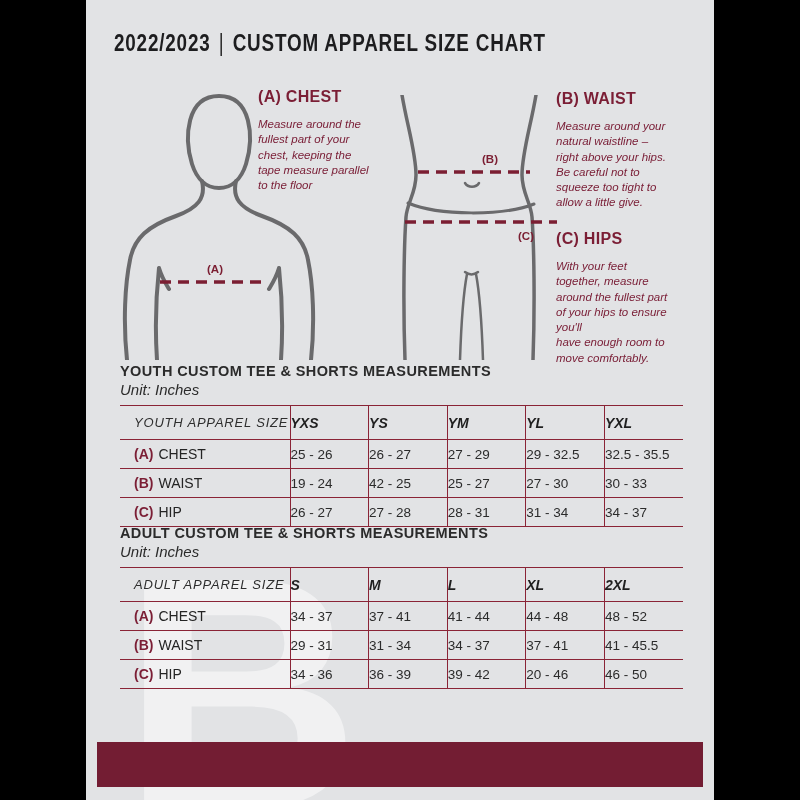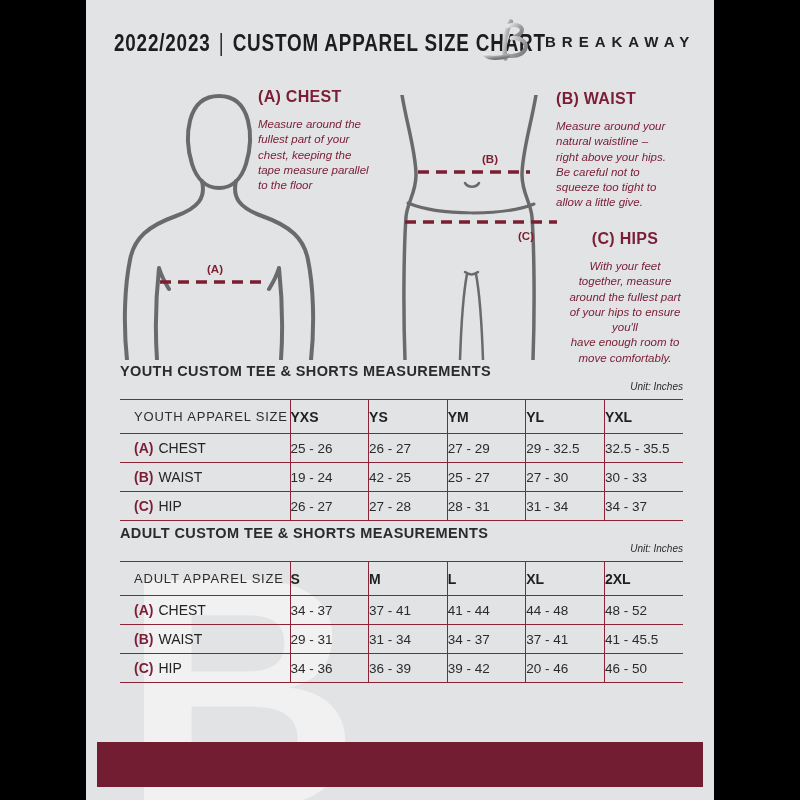--- a/index.html
+++ b/index.html
@@ -23,42 +23,42 @@
   .brand { position:absolute; left:394px; top:18px; display:flex; align-items:center; gap:9px; z-index:2; }
   .brand-logo { width:56px; height:46px; }
   .brand-name { font-weight:700; font-size:15px; color:#222; letter-spacing:6px; }
 
   
   .instr { position:absolute; z-index:2; color:#7b1e35; }
   .instr h3 { font-size:16px; font-weight:800; letter-spacing:.3px; margin-bottom:11px; color:#7b1e35; }
   .instr p { font-style:italic; font-size:11.5px; line-height:1.33; white-space:pre-line; color:#7b2038; }
   .instr-a { left:172px; top:88px; width:135px; }
   .instr-b { left:470px; top:90px; width:132px; }
-  .instr-c { left:470px; top:230px; width:138px;text-align:center; }
+  .instr-c { left:470px; top:230px; width:138px; }
 
   .fig { position:absolute; z-index:2; }
   .fig-upper { left:36px; top:86px; }
   .fig-lower { left:303px; top:95px; }
   .dash-label { font-family:"Liberation Sans",sans-serif; font-size:11.5px; font-weight:700; fill:#7b1e32; }
 
   
   .tbl-section { position:absolute; left:34px; width:563px; z-index:2; }
   .youth-section { top:363px; }
   .adult-section { top:525px; }
   .tbl-title { text-align:left; font-weight:700; font-size:14.5px; color:#2b2b2b; letter-spacing:.4px; }
-  .tbl-unit { text-align:right; font-style:italic; font-size:10px; color:#2b2b2b; margin-top:2px; }
+  .tbl-unit { text-align:left; font-style:italic; font-size:15px; color:#2b2b2b; margin-top:2px; }
   table { border-collapse:collapse; table-layout:fixed; width:563px; margin-top:7px; }
   col.c-label { width:170px; }
   col.c-size { width:78.6px; }
   tr { border-top:1.5px solid #8a2436; }
   tr.last { border-bottom:1.5px solid #8a2436; }
   th, td { border-left:1px solid #8a2436; height:29px; vertical-align:middle; text-align:left;
     font-size:13.5px; color:#2b2b2b; padding:0; }
   th:first-child, td:first-child { border-left:none; text-align:left; padding-left:14px; }
-  tr.head th { height:34px; font-weight:700; font-size:14px; color:#1f1f1f; }
+  tr.head th { height:34px; font-weight:700; font-size:14px; color:#1f1f1f;font-style:italic; }
   tr.head th:first-child { font-weight:400; font-size:13px; letter-spacing:.8px; color:#2e2e2e; }
   td.lbl { font-size:14px; color:#242424; }
   td.lbl b { color:#7b1e35; font-weight:800; margin-right:5px; }
 
   
   .footer-bar { position:absolute; left:11px; top:742px; width:606px; height:45px;
     background:#731d33; z-index:3; }
 </style>
 </head>
 <body>
@@ -68,39 +68,20 @@
   <div class="side-bar right"></div>
 
   <div class="page">
 
     <div class="watermark">B</div>
 
     <div class="header-title">
       <span>2022/2023</span><span class="sep">|</span><span>CUSTOM APPAREL SIZE CHART</span>
     </div>
 
-    <div class="brand">
-      <svg class="brand-logo" viewBox="0 0 60 50">
-        <defs>
-          <linearGradient id="metal" x1="0" y1="0" x2="1" y2="1">
-            <stop offset="0" stop-color="#e9e9e9"></stop>
-            <stop offset="0.45" stop-color="#a8a8a8"></stop>
-            <stop offset="1" stop-color="#707070"></stop>
-          </linearGradient>
-        </defs>
-        <g fill="none" stroke="url(#metal)" stroke-linecap="round">
-          <path d="M 33 4 C 27 16 25 30 27 44" stroke-width="5"></path>
-          <path d="M 30 9 C 46 3 52 17 34 22" stroke-width="4.5"></path>
-          <path d="M 34 22 C 56 20 54 44 30 41" stroke-width="4.5"></path>
-          <path d="M 30 41 C 20 44 10 44 5 40" stroke-width="4.5"></path>
-          <path d="M 8 44 L 30 44" stroke-width="3.5"></path>
-        </g>
-      </svg>
-      <span class="brand-name">BREAKAWAY</span>
-    </div>
 
     <svg class="fig fig-upper" width="195" height="274" viewBox="0 0 195 274">
       <g fill="none" stroke="#6a6a6c" stroke-width="4" stroke-linecap="round">
         <path d="M 70 78 C 62 52 64 10 97 10 C 130 10 132 52 124 78 C 119 94 109 102 97 102 C 85 102 75 94 70 78"></path>
         <path d="M 80 95 C 84 112 76 122 54 130 C 26 140 12 152 8 174 C 3 198 1 236 5 274"></path>
         <path d="M 114 95 C 110 112 118 122 140 130 C 168 140 182 152 186 174 C 191 198 193 236 189 274"></path>
         <path d="M 37 182 C 34 210 33 244 35 274 M 37 182 C 40 192 44 198 47 203"></path>
         <path d="M 157 182 C 160 210 161 244 159 274 M 157 182 C 154 192 150 198 147 203"></path>
       </g>
       <line x1="38" y1="196" x2="146" y2="196" stroke="#7b1e32" stroke-width="3.5" stroke-dasharray="11 7"></line>

